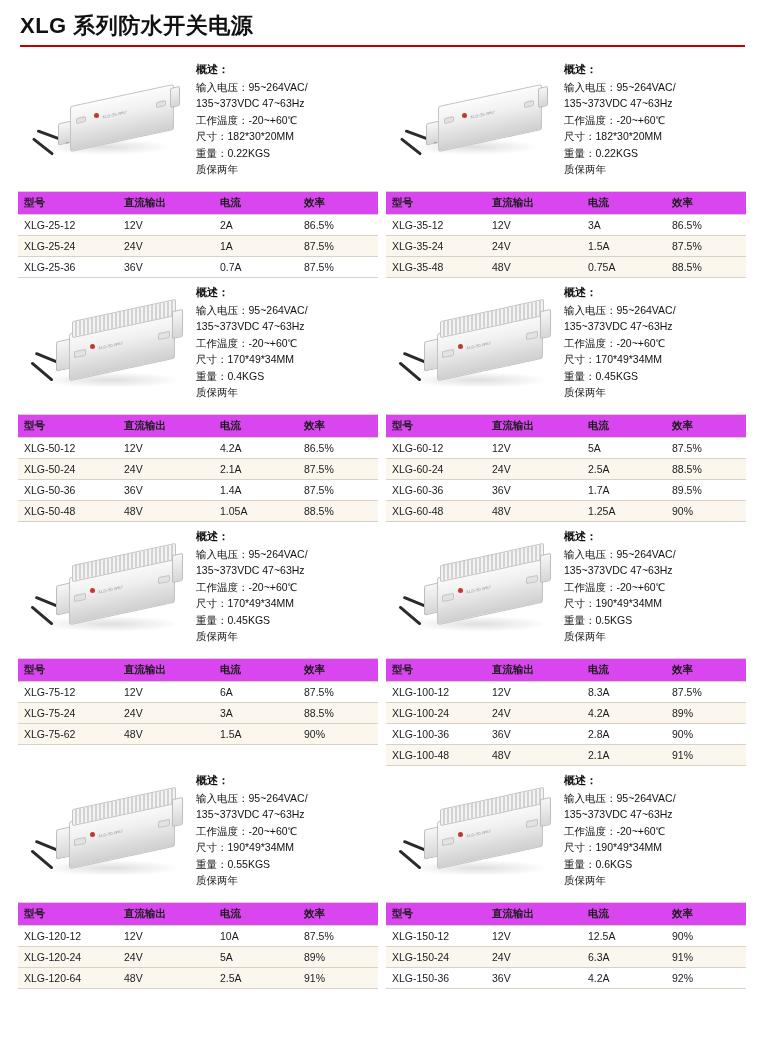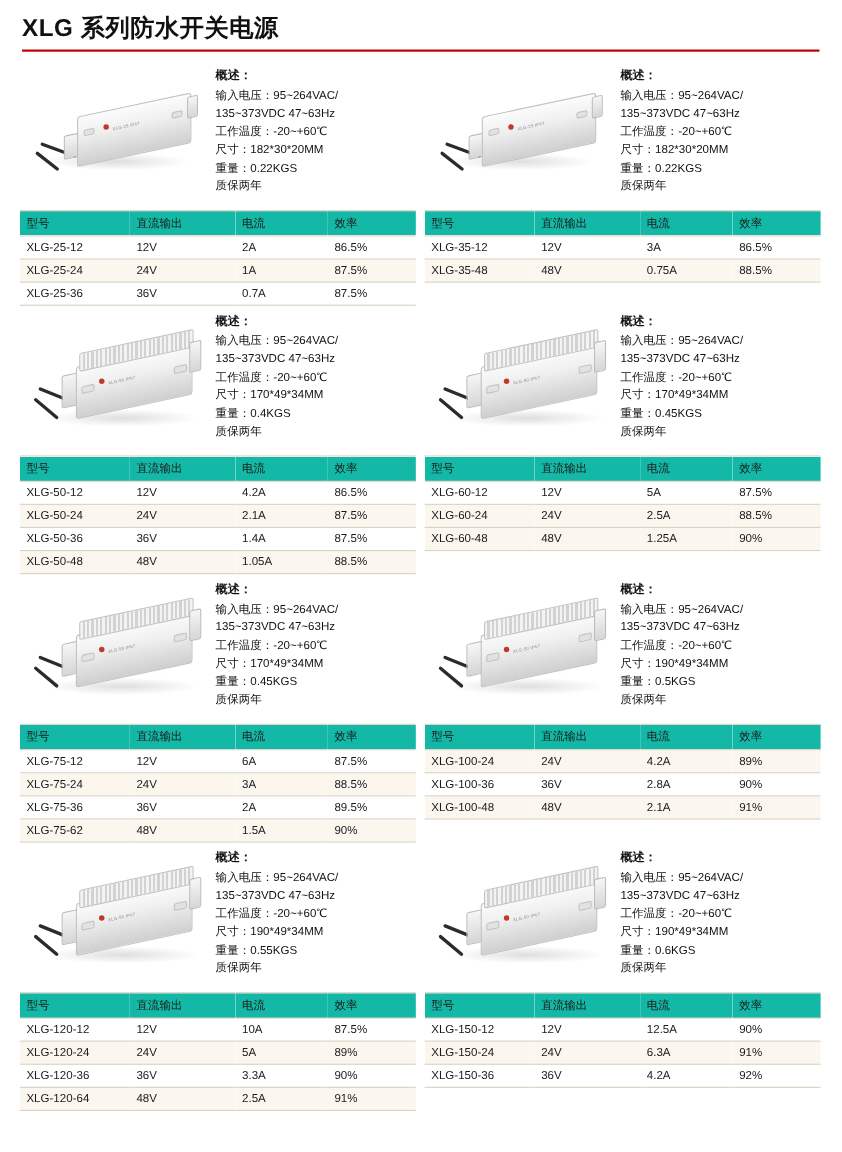--- a/index.html
+++ b/index.html
@@ -90,24 +90,24 @@
     text-align: left;
     padding: 4px 0 4px 6px;
     border-bottom: 1px solid #d9d2c4;
     height: 21px;
     font-weight: normal;
     color: #1a1a1a;
     overflow: hidden;
     white-space: nowrap;
   }
   table.ptable th {
-    font-weight: normal;
+    font-weight: bold;
     border-top: 1px solid #d9d2c4;
     border-bottom: 1px solid #d9d2c4;
-    background: #14b8a6;
+    background: #d946ef;
   }
   table.ptable tr.r-odd td { background: #ffffff; }
   table.ptable tr.r-even td { background: #fbf7ef; }
   .c1 { width: 100px; }
   .c2 { width: 96px; }
   .c3 { width: 84px; }
   .c4 { width: 80px; }
   
   .ps {
     position: absolute;
@@ -268,20 +268,26 @@
             <th class="c3">电流</th>
             <th class="c4">效率</th>
           </tr>
         </thead>
         <tbody>
       <tr class="r-odd">
         <td class="c1">XLG-35-12</td>
         <td class="c2">12V</td>
         <td class="c3">3A</td>
         <td class="c4">86.5%</td>
+      </tr>
+      <tr class="r-even">
+        <td class="c1">XLG-35-24</td>
+        <td class="c2">24V</td>
+        <td class="c3">1.5A</td>
+        <td class="c4">87.5%</td>
       </tr>
       <tr class="r-even">
         <td class="c1">XLG-35-48</td>
         <td class="c2">48V</td>
         <td class="c3">0.75A</td>
         <td class="c4">88.5%</td>
       </tr>
             </tbody>
       </table>
     </div>
@@ -395,20 +401,26 @@
         <td class="c2">12V</td>
         <td class="c3">5A</td>
         <td class="c4">87.5%</td>
       </tr>
       <tr class="r-even">
         <td class="c1">XLG-60-24</td>
         <td class="c2">24V</td>
         <td class="c3">2.5A</td>
         <td class="c4">88.5%</td>
       </tr>
+      <tr class="r-odd">
+        <td class="c1">XLG-60-36</td>
+        <td class="c2">36V</td>
+        <td class="c3">1.7A</td>
+        <td class="c4">89.5%</td>
+      </tr>
       <tr class="r-even">
         <td class="c1">XLG-60-48</td>
         <td class="c2">48V</td>
         <td class="c3">1.25A</td>
         <td class="c4">90%</td>
       </tr>
             </tbody>
       </table>
     </div>
   </div>
@@ -455,26 +467,20 @@
         <td class="c2">12V</td>
         <td class="c3">6A</td>
         <td class="c4">87.5%</td>
       </tr>
       <tr class="r-even">
         <td class="c1">XLG-75-24</td>
         <td class="c2">24V</td>
         <td class="c3">3A</td>
         <td class="c4">88.5%</td>
       </tr>
-      <tr class="r-odd">
-        <td class="c1">XLG-75-36</td>
-        <td class="c2">36V</td>
-        <td class="c3">2A</td>
-        <td class="c4">89.5%</td>
-      </tr>
       <tr class="r-even">
         <td class="c1">XLG-75-62</td>
         <td class="c2">48V</td>
         <td class="c3">1.5A</td>
         <td class="c4">90%</td>
       </tr>
             </tbody>
       </table>
     </div>
   </div>
@@ -509,20 +515,26 @@
       <table class="ptable">
         <thead>
           <tr>
             <th class="c1">型号</th>
             <th class="c2">直流输出</th>
             <th class="c3">电流</th>
             <th class="c4">效率</th>
           </tr>
         </thead>
         <tbody>
+      <tr class="r-odd">
+        <td class="c1">XLG-100-12</td>
+        <td class="c2">12V</td>
+        <td class="c3">8.3A</td>
+        <td class="c4">87.5%</td>
+      </tr>
       <tr class="r-even">
         <td class="c1">XLG-100-24</td>
         <td class="c2">24V</td>
         <td class="c3">4.2A</td>
         <td class="c4">89%</td>
       </tr>
       <tr class="r-odd">
         <td class="c1">XLG-100-36</td>
         <td class="c2">36V</td>
         <td class="c3">2.8A</td>
@@ -581,26 +593,20 @@
         <td class="c2">12V</td>
         <td class="c3">10A</td>
         <td class="c4">87.5%</td>
       </tr>
       <tr class="r-even">
         <td class="c1">XLG-120-24</td>
         <td class="c2">24V</td>
         <td class="c3">5A</td>
         <td class="c4">89%</td>
       </tr>
-      <tr class="r-odd">
-        <td class="c1">XLG-120-36</td>
-        <td class="c2">36V</td>
-        <td class="c3">3.3A</td>
-        <td class="c4">90%</td>
-      </tr>
       <tr class="r-even">
         <td class="c1">XLG-120-64</td>
         <td class="c2">48V</td>
         <td class="c3">2.5A</td>
         <td class="c4">91%</td>
       </tr>
             </tbody>
       </table>
     </div>
   </div>

